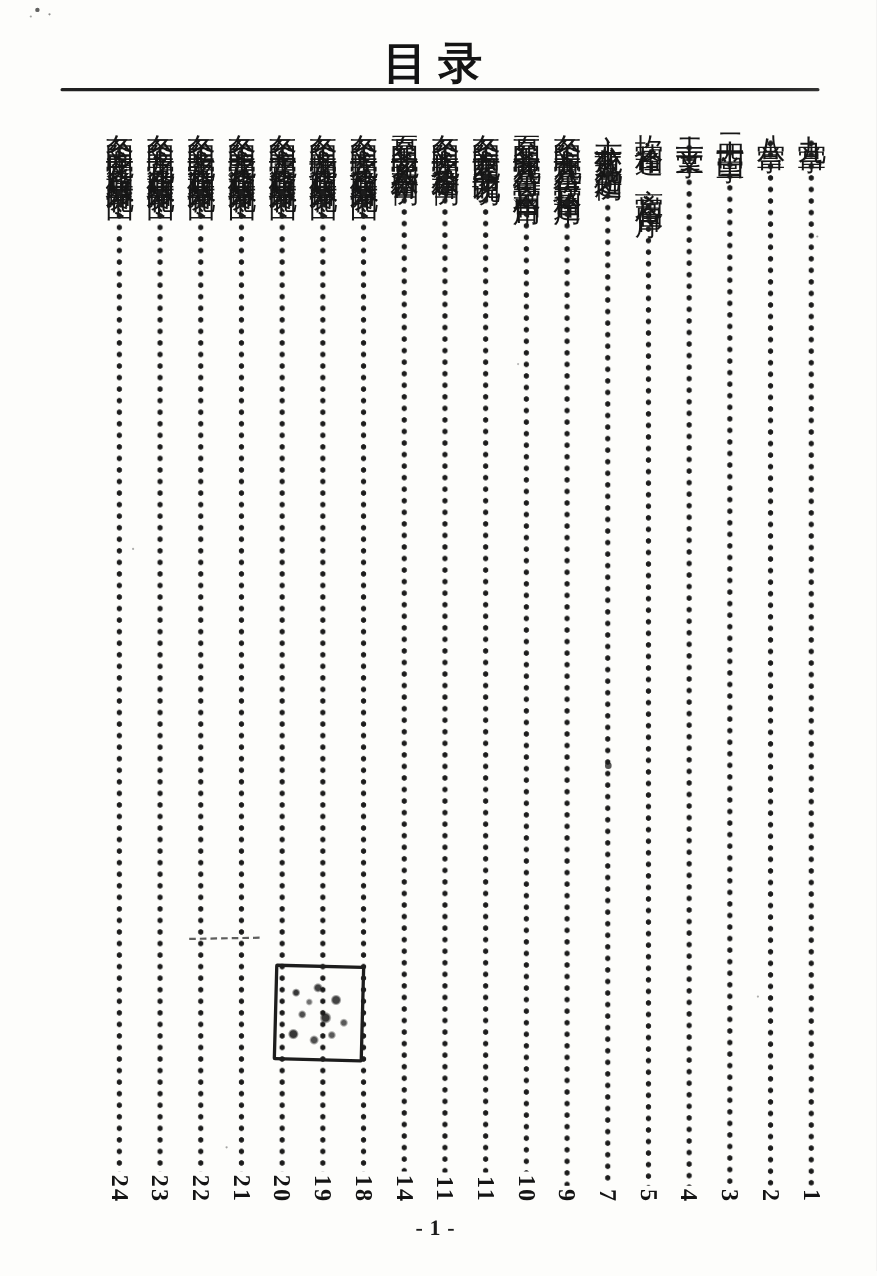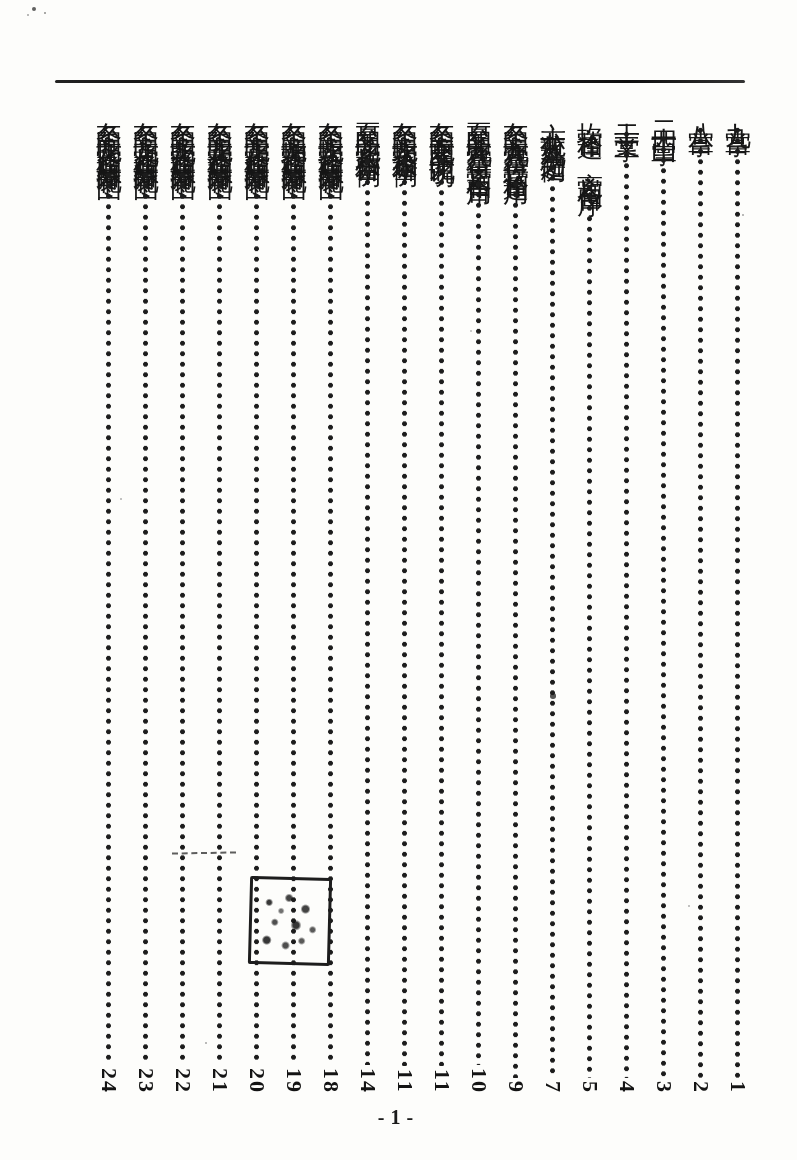--- a/index.html
+++ b/index.html
@@ -84,20 +84,21 @@
       688px 905px 0 0 rgba(30,30,30,.35),
       205px 1042px 0 0 rgba(30,30,30,.4),
       470px 330px 0 0 rgba(30,30,30,.3);
   }
 </style>
 </head>
 <body>
 
 <div class="page">
   <div class="speck"></div>
+  <div class="page-title">目录</div>
   <div class="title-underline"></div>
   <div class="toc">
   <div class="entry">
     <span class="etitle">九宫掌</span>
     <span class="leader"></span>
     <span class="epage">1</span>
   </div>
 
   <div class="entry">
     <span class="etitle">八宫掌</span>

